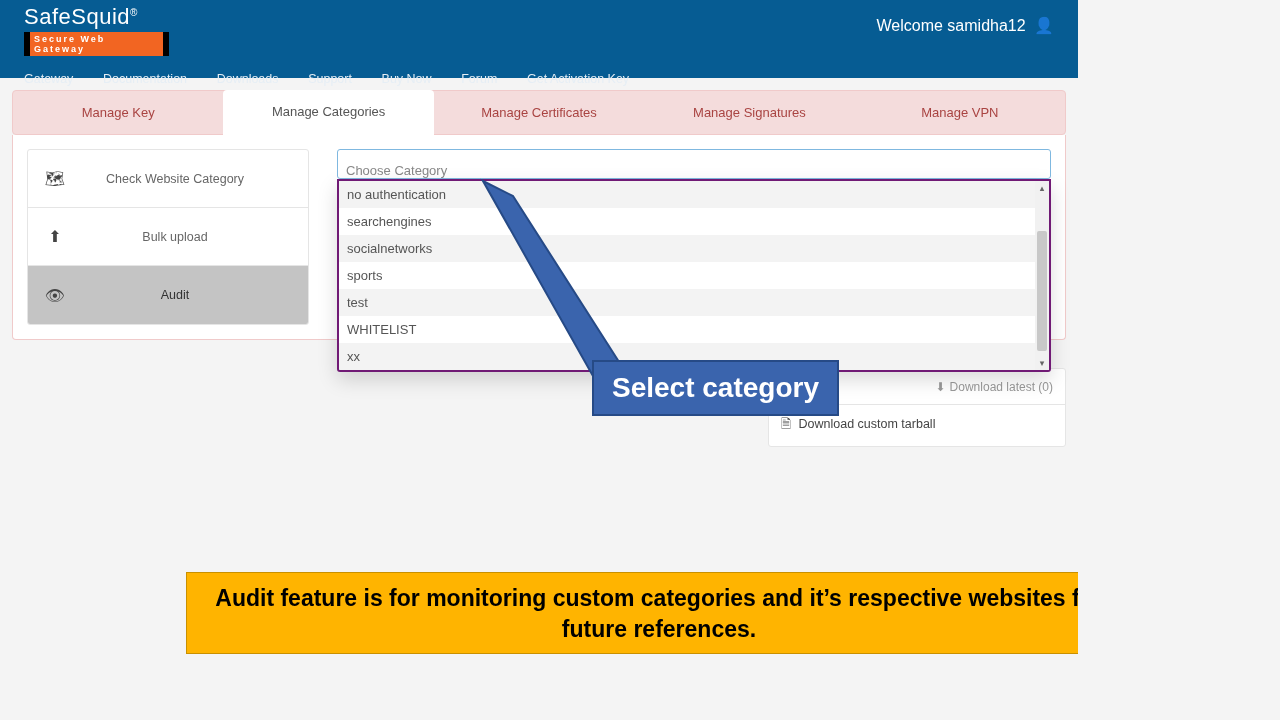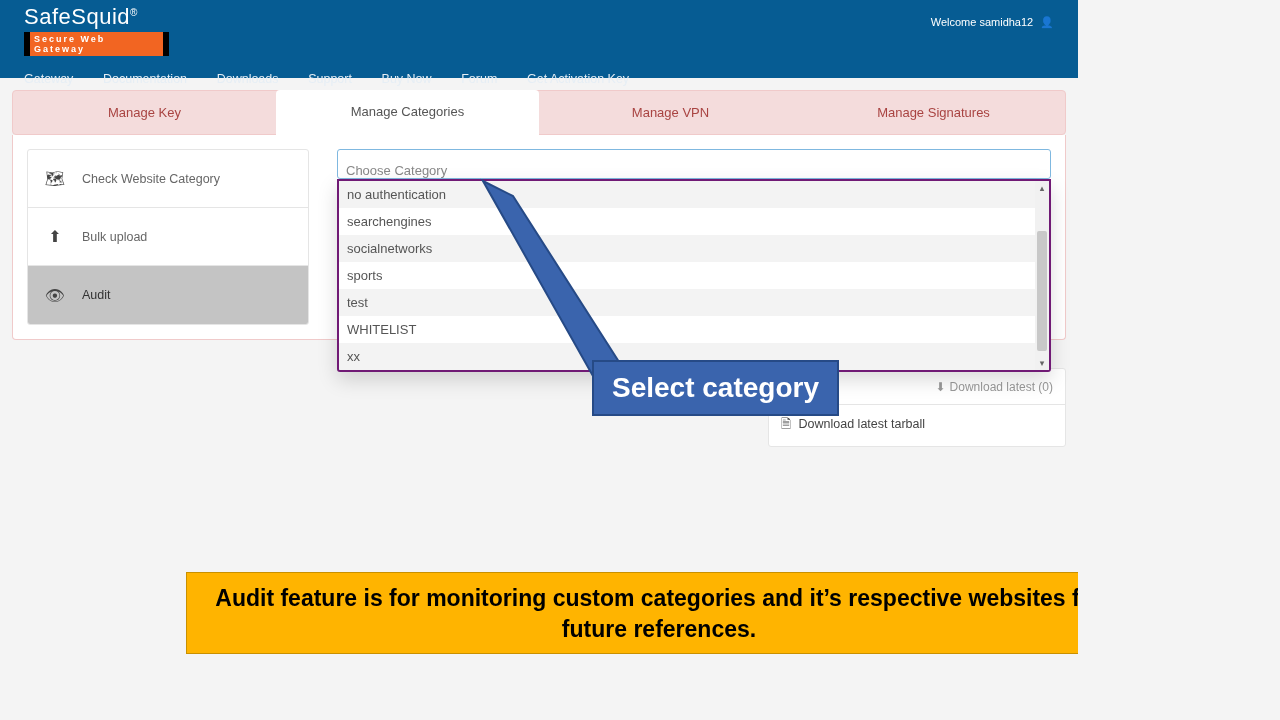--- a/index.html
+++ b/index.html
@@ -5,39 +5,39 @@
   * { box-sizing: border-box; margin: 0; padding: 0; }
   body { font-family: "Segoe UI", Arial, sans-serif; background: #f4f4f4; font-size: 13px; color: #333; }
   .page { width: 1078px; height: 720px; position: relative; overflow: hidden; }
 
   
   .header { background: #065c93; color: #fff; height: 78px; padding: 4px 24px 0; position: relative; }
   .logo { display: inline-block; }
   .logo-text { font-family: "Arial", sans-serif; font-weight: 500; font-size: 22px; color: #fff; letter-spacing: 0.5px; position: relative; }
   .logo-text .sup { font-size: 10px; vertical-align: super; }
   .logo-sub { display:block; background:#f26522; color:#fff; font-size:9px; font-weight:bold; letter-spacing:2px; padding:2px 4px; text-align:left; border-left:6px solid #000; border-right:6px solid #000; margin-top:2px; width:145px;}
-  .welcome { position:absolute; right:24px; top:16px; font-size:11px; color:#fff;}
+  .welcome { position:absolute; right:24px; top:16px; font-size:16px; color:#fff;}
   .welcome .user-icon { display:inline-block; margin-left:4px; }
   .topnav { margin-top:10px; }
   .topnav a { color:#e6eef5; text-decoration:none; font-size:12.5px; margin-right:26px; display:inline-block; padding:6px 0 12px;}
   
   
   .content { padding: 12px; }
   .tabs-panel { background:#f4dcdc; border:1px solid #f0caca; border-radius:4px; display:flex; }
   .tab { flex:1; text-align:center; padding:14px 0; font-size:13px; color:#a94442; cursor:pointer;}
   .tab.active { background:#fff; border-top-left-radius:4px; border-top-right-radius:4px; color:#555; margin-top:-1px; margin-bottom:-1px;}
   
   .body-row { display:flex; background:#fff; border:1px solid #f0caca; border-top:none; border-radius:0 0 4px 4px; padding:14px; position:relative; min-height:190px;}
   
   
   .sidebar { width:282px; flex:0 0 282px; border:1px solid #e5e5e5; border-radius:3px; overflow:hidden; }
   .side-item { display:flex; align-items:center; height:58px; border-bottom:1px solid #e5e5e5; cursor:pointer; color:#666; font-size:12.5px;}
   .side-item:last-child{border-bottom:none;}
   .side-item .ico { width:54px; text-align:center; font-size:16px; color:#444;}
-  .side-item .lbl { flex:1; text-align:left; padding-right:40px;}
+  .side-item .lbl { flex:1; text-align:center; padding-right:40px;}
   .side-item.active { background:#c4c4c4; color:#333; position:relative;}
   .side-item.active:after{
     content:""; position:absolute; right:-10px; top:50%; margin-top:-10px;
     border:10px solid transparent; border-left-color:#c4c4c4;
   }
   
   
   .main { flex:1; padding-left:28px; position:relative; }
   .combo { border:1px solid #7fb8e0; border-radius:3px; height:30px; display:flex; align-items:flex-end; padding:0 8px; color:#888; font-size:13px; background:#fff;}
   .combo input { border:none; outline:none; flex:1; font-size:13px; color:#333;}
@@ -95,22 +95,23 @@
       <a>Buy Now</a>
       <a>Forum</a>
       <a>Get Activation Key</a>
     </div>
   </div>
 
   <div class="content">
     <div class="tabs-panel">
       <div class="tab">Manage Key</div>
       <div class="tab active">Manage Categories</div>
+      <div class="tab">Manage Certificates</div>
+      <div class="tab">Manage Signatures</div>
       <div class="tab">Manage VPN</div>
-      <div class="tab">Manage Signatures</div>
     </div>
 
     <div class="body-row">
 
       <div class="sidebar">
         <div class="side-item">
           <span class="ico u">🗺</span>
           <span class="lbl">Check Website Category</span>
         </div>
         <div class="side-item">
@@ -147,21 +148,21 @@
     </div>
   </div>
 
   <div class="dl-panel">
     <div class="dl-head">
       <span class="ico u">⬇</span>
       <span>Download latest (0)</span>
     </div>
     <div class="dl-body">
       <span class="ico u">🗎</span>
-      <span>Download latest tarball</span>
+      <span>Download custom tarball</span>
     </div>
   </div>
 
   <svg class="arrow-svg" width="220" height="220">
     <polygon points="5,5 35,20 150,200 115,200" fill="#3a64ad" stroke="#264a86" stroke-width="2"></polygon>
   </svg>
   <div class="callout">
     <div class="call-box">Select category</div>
   </div>
 

